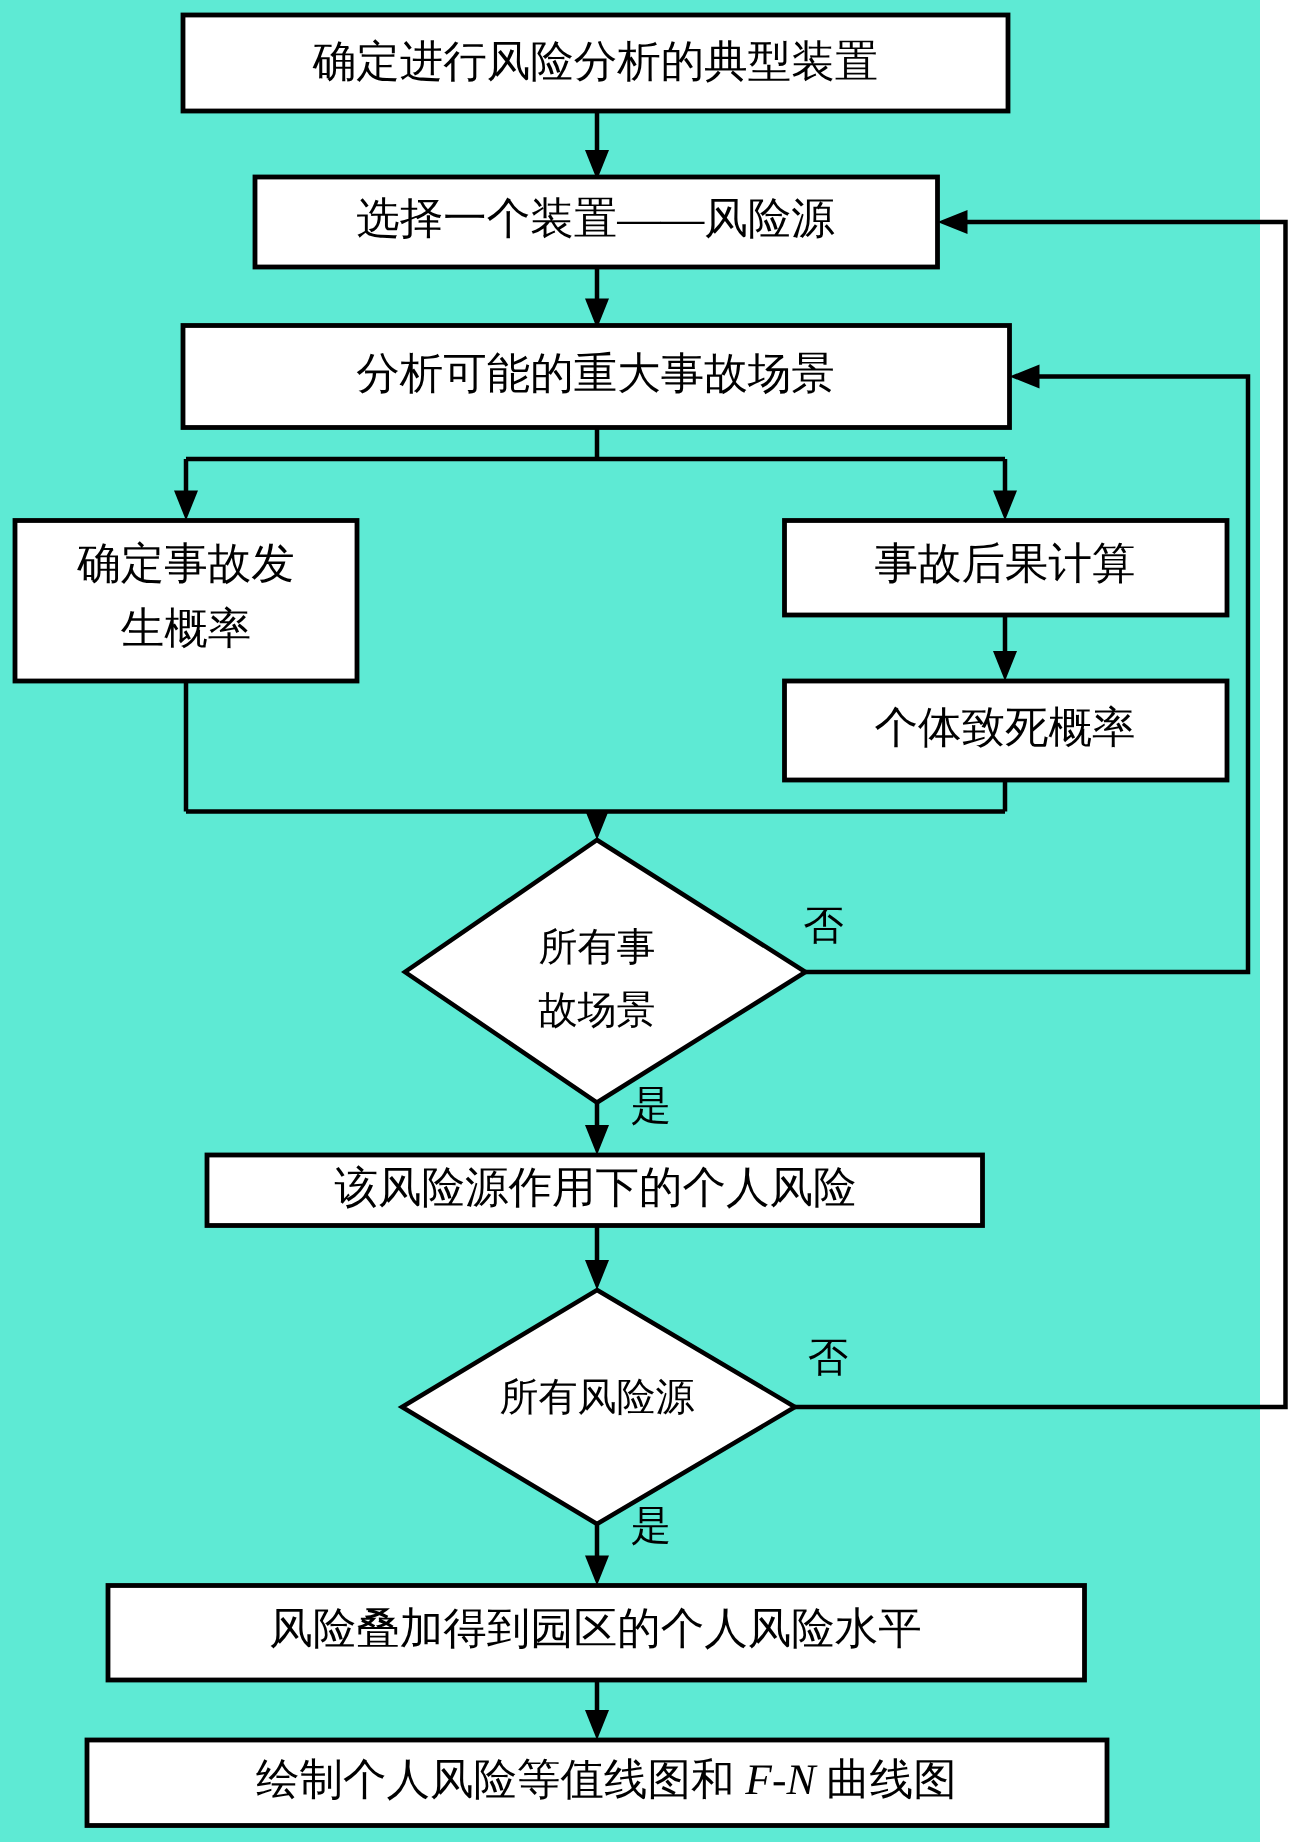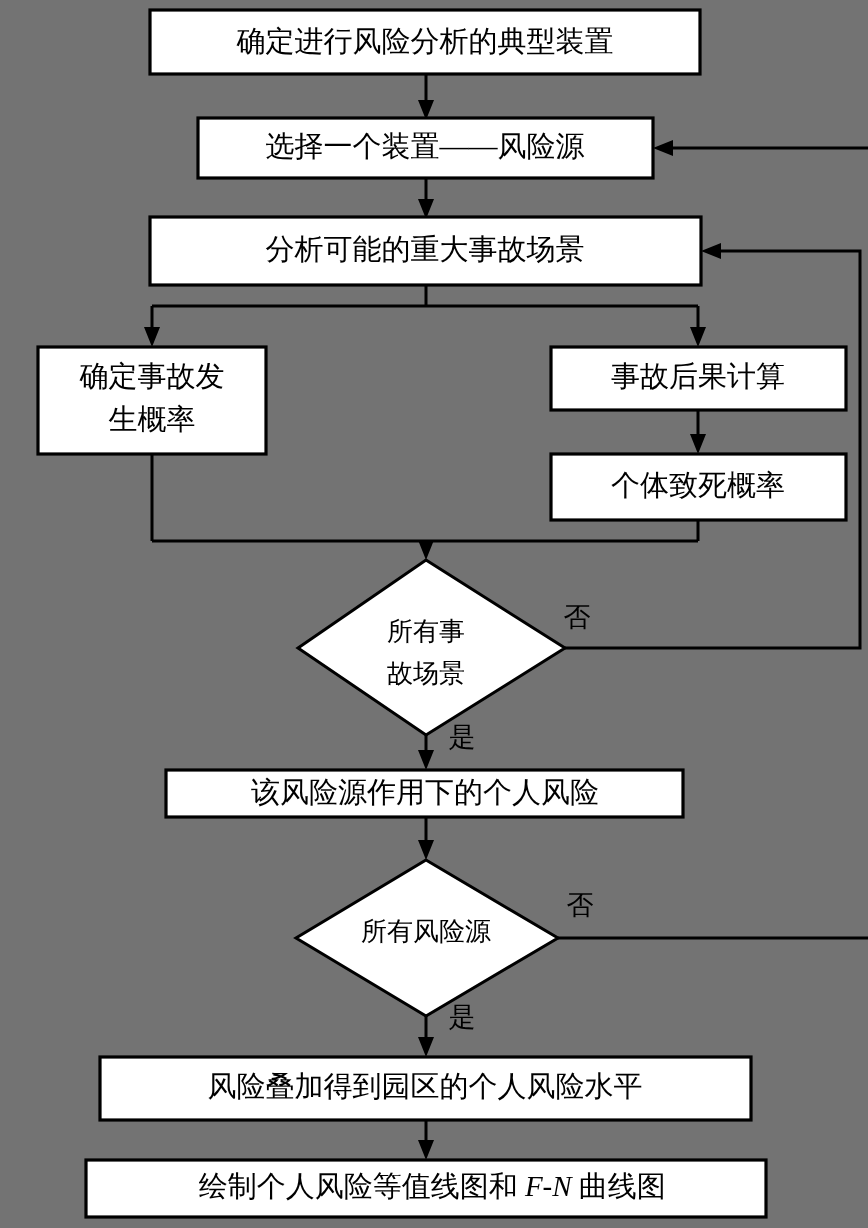--- a/index.html
+++ b/index.html
@@ -10,22 +10,21 @@
   body {
     width: 868px;
     height: 1228px;
     font-family: "Liberation Serif", "DejaVu Serif", serif;
     overflow: hidden;
   }
   #flowchart-root {
     position: relative;
     width: 840px;
     height: 1228px;
-    background: #737373;
-    padding-left: 28px;
+    background: #5eead4;
   }
   svg#flow-svg {
     display: block;
     width: 868px;
     height: 1228px;
   }
   .node-shape {
     fill: #ffffff;
     stroke: #000000;
     stroke-width: 3.2;

